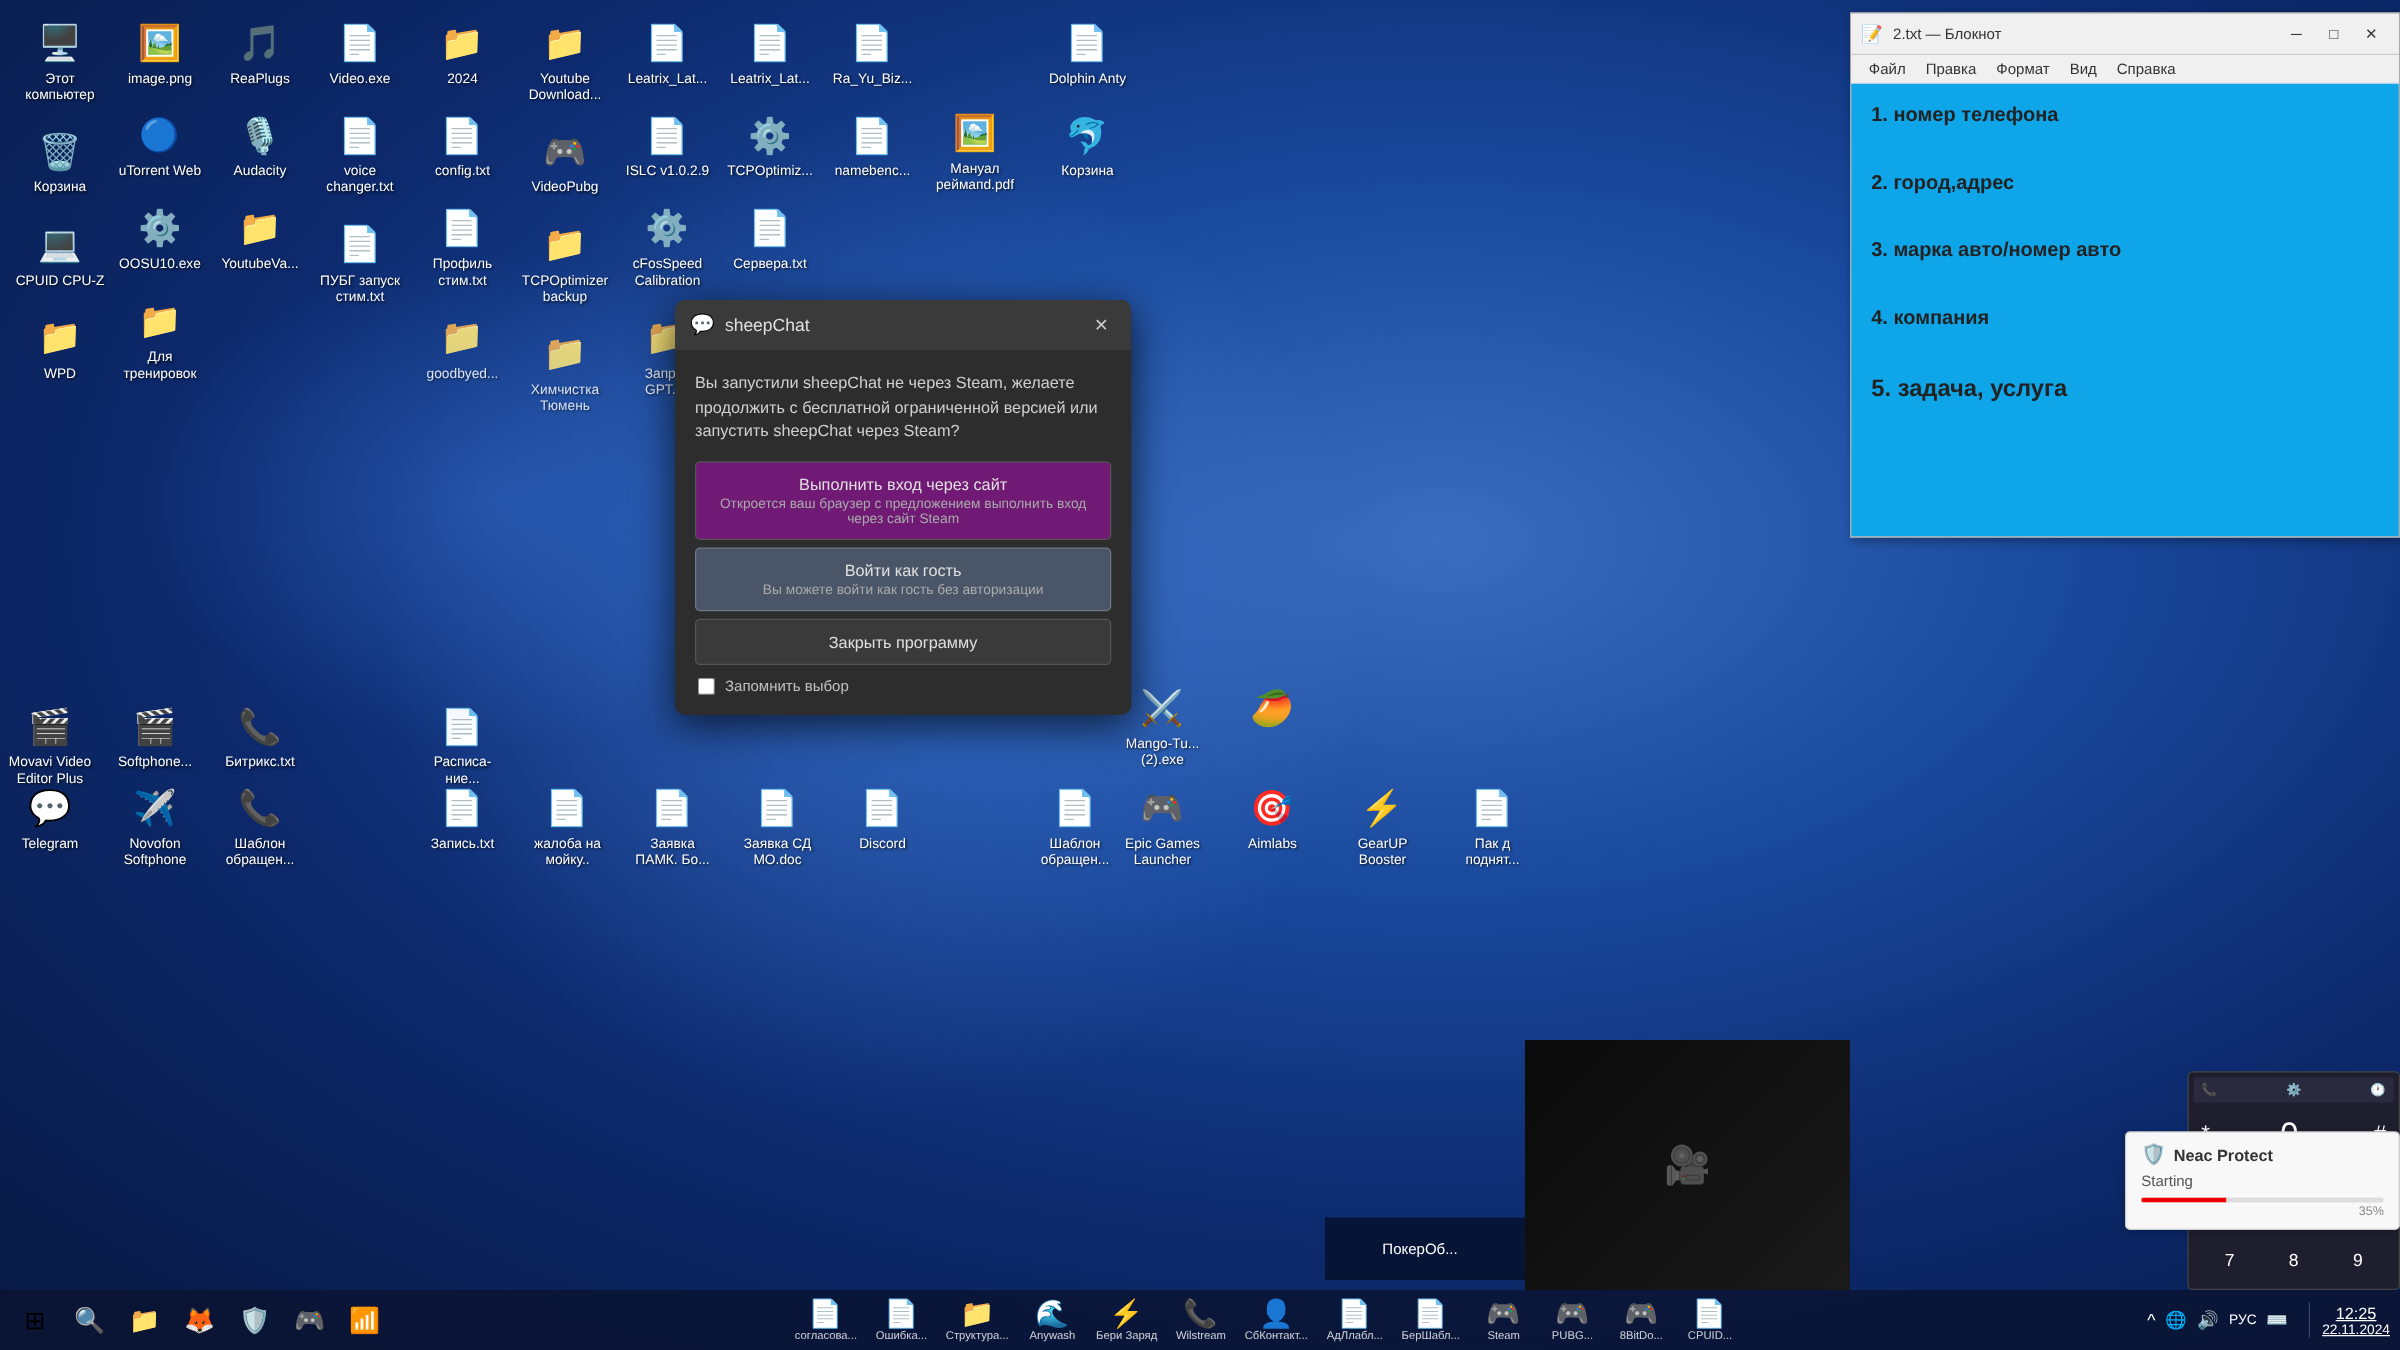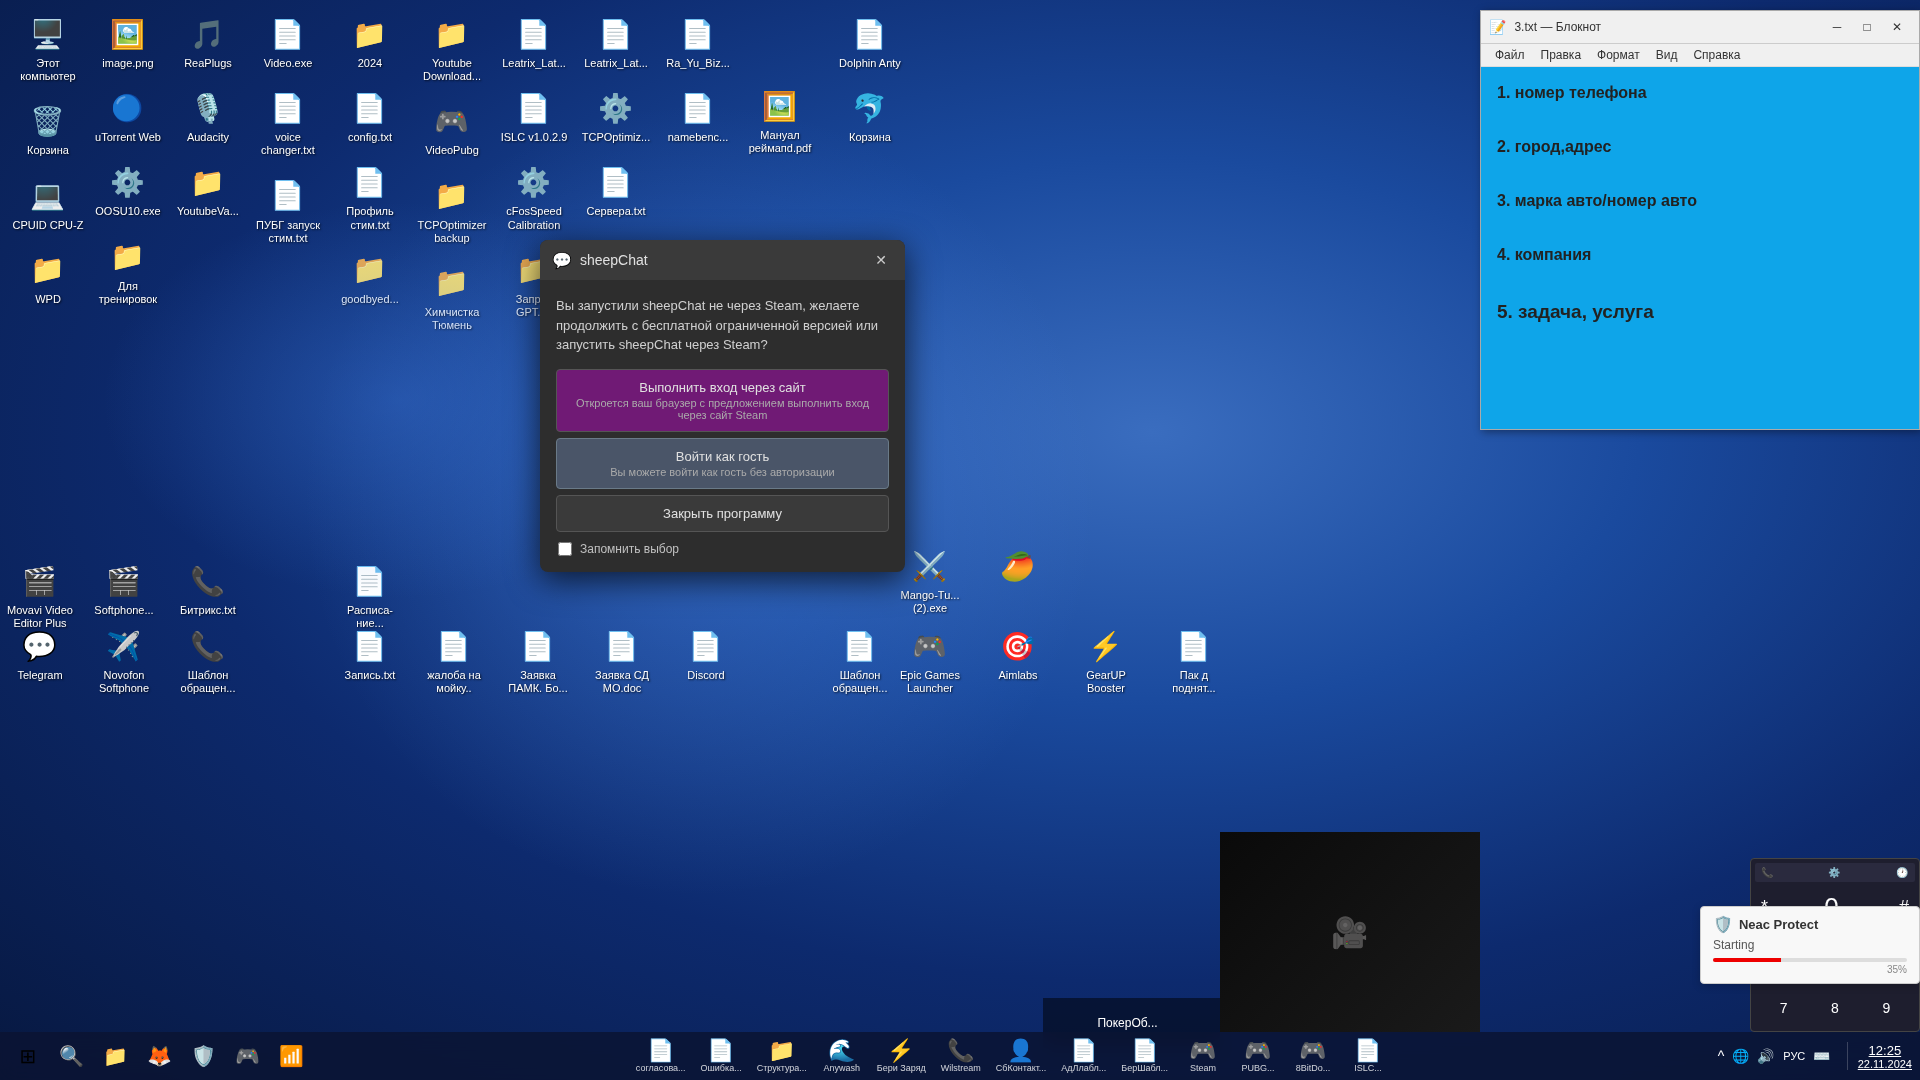--- a/index.html
+++ b/index.html
@@ -763,21 +763,21 @@
         <div class="icon-img">📄</div>
         <div class="icon-label">Шаблон
 обращен...</div>
       </div>
     </div>
   </div>
 
   <div class="notepad-window">
     <div class="notepad-titlebar">
       <span style="font-size:14px;">📝</span>
-      <span class="notepad-title">3.txt — Блокнот</span>
+      <span class="notepad-title">2.txt — Блокнот</span>
       <div class="notepad-controls">
         <div class="notepad-ctrl">─</div>
         <div class="notepad-ctrl">□</div>
         <div class="notepad-ctrl close">✕</div>
       </div>
     </div>
     <div class="notepad-menubar">
       <div class="notepad-menu-item">Файл</div>
       <div class="notepad-menu-item">Правка</div>
       <div class="notepad-menu-item">Формат</div>
@@ -796,21 +796,21 @@
       <div style="font-weight:bold; font-size:19px;">5. задача, услуга</div>
     </div>
   </div>
 
   <div style="position:absolute; bottom:48px; right:440px; width:260px; height:200px; background:#111; z-index:50;">
     <div style="width:100%; height:100%; background:linear-gradient(135deg,#0a0a0a,#1a1a1a); display:flex; align-items:center; justify-content:center;">
       <span style="color:#333; font-size:30px;">🎥</span>
     </div>
   </div>
 
-  <div style="position:absolute; bottom:32px; right:700px; width:177px; height:50px; background:rgba(0,0,0,0.5); display:flex; align-items:center; justify-content:center; gap:8px;margin-left:44px;">
+  <div style="position:absolute; bottom:56px; right:700px; width:160px; height:50px; background:rgba(0,0,0,0.5); display:flex; align-items:center; justify-content:center; gap:8px;margin-left:44px;">
     <span style="color:white; font-size:12px;">ПокерОб...</span>
     <span style="color:white; font-size:12px;"></span>
   </div>
 
   <div class="dialog-overlay">
     <div class="dialog">
       <div class="dialog-titlebar">
         <span class="title-icon">💬</span>
         <span class="dialog-title">sheepChat</span>
         <div class="dialog-close">✕</div>
@@ -931,21 +931,21 @@
       <div class="taskbar-item">
         <span class="t-icon">🎮</span>
         <span class="t-label">PUBG...</span>
       </div>
       <div class="taskbar-item">
         <span class="t-icon">🎮</span>
         <span class="t-label">8BitDo...</span>
       </div>
       <div class="taskbar-item">
         <span class="t-icon">📄</span>
-        <span class="t-label">ISLC...</span>
+        <span class="t-label">CPUID...</span>
       </div>
     </div>
 
     <div class="taskbar-right">
       <div class="sys-tray">
         <span class="tray-icon">^</span>
         <span class="tray-icon">🌐</span>
         <span class="tray-icon">🔊</span>
         <span class="tray-icon" style="font-size:11px;">РУС</span>
         <span class="tray-icon">⌨️</span>

